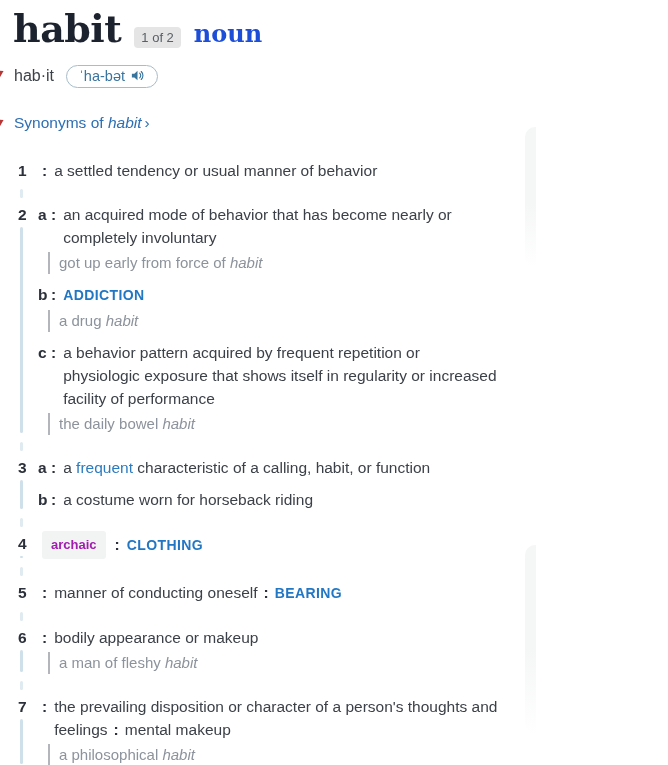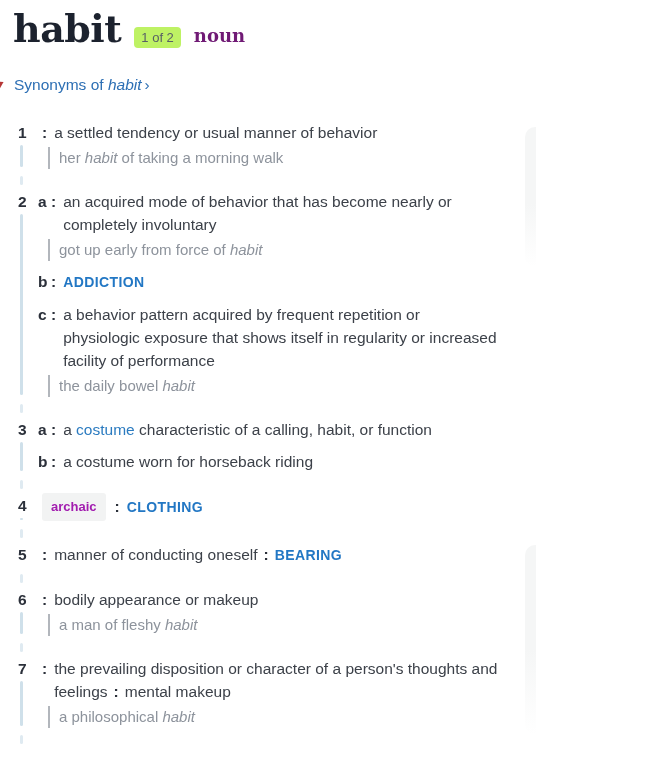--- a/index.html
+++ b/index.html
@@ -4,24 +4,24 @@
 <style>
   * { margin:0; padding:0; box-sizing:border-box; }
   html,body { width:668px; height:765px; overflow:hidden; background:#fff;
     font-family:"Liberation Sans", sans-serif; color:#3c4149; }
   .page { position:relative; width:536px; height:765px; padding-top:8px; }
 
   
   .head-row { display:flex; align-items:baseline; gap:13px; padding-left:13px; }
   .headword { font-family:"DejaVu Serif","Liberation Serif",serif; font-weight:700;
     font-size:38px; line-height:1.1; color:#1c222e; letter-spacing:-0.5px; }
-  .entry-label { font-size:13px; color:#585f66; background:#bef264; padding:3px 7px;
+  .entry-label { font-size:13px; color:#585f66; background:#e5e5e5; padding:3px 7px;
     border-radius:4px; }
   .pos { font-family:"DejaVu Serif","Liberation Serif",serif; font-weight:700;
-    font-size:18px; color:#701a75; }
+    font-size:24px; color:#1d4ed8; }
 
   
   .pron-row { display:flex; align-items:center; gap:12px; margin-top:15px; padding-left:14px;
     position:relative; }
   .syllables { font-size:16px; color:#3c4149; }
   .audio-pill { display:inline-flex; align-items:center; gap:5px; border:1px solid #a8bcc9;
     border-radius:14px; padding:2px 12px 3px 12px; background:#fff; cursor:pointer;
     color:#39749f; font-size:14.5px; }
   .syn-row { margin-top:26px; padding-left:14px; font-size:15.5px; position:relative; }
   .syn-link { color:#2d6fb4; cursor:pointer; }
@@ -68,61 +68,73 @@
 <body>
 
 <div class="page">
 
   <div class="head-row">
     <h1 class="headword">habit</h1>
     <span class="entry-label">1 of 2</span>
     <span class="pos">noun</span>
   </div>
 
+  <div class="pron-row">
+    <span class="red-arrow"></span>
+    <span class="syllables">hab·it</span>
+    <span class="audio-pill">
+      <span>ˈha-bət</span>
+      <svg width="15" height="15" viewBox="0 0 24 24">
+        <path d="M3 9v6h4l5 4.5V4.5L7 9H3z" fill="#39749f"></path>
+        <path d="M15.5 8.2a5.2 5.2 0 010 7.6" stroke="#39749f" fill="none" stroke-width="1.8" stroke-linecap="round"></path>
+        <path d="M18 5.6a9 9 0 010 12.8" stroke="#39749f" fill="none" stroke-width="1.8" stroke-linecap="round"></path>
+      </svg>
+    </span>
+  </div>
 
   <div class="syn-row">
     <span class="red-arrow"></span>
     <span class="syn-link"><span>Synonyms of </span><i>habit</i><span class="chev">›</span></span>
   </div>
 
   <ol class="senses">
       <li class="sense">
         <span class="sense-num">1</span>
         <div class="def-row">
           <span class="colon-lead">:</span>
           <span class="def-content"><span>a settled tendency or usual manner of behavior</span></span>
         </div>
-        <div class="example"><span>her </span><i>habit</i><span> of taking a morning walk</span></div>
       </li>
       <li class="sense">
         <span class="sense-num">2</span>
         <div class="def-row">
           <span class="letter">a</span>
           <span class="colon-lead">:</span>
           <span class="def-content"><span>an acquired mode of behavior that has become nearly or completely involuntary</span></span>
         </div>
         <div class="example"><span>got up early from force of </span><i>habit</i></div>
         <div class="def-row">
           <span class="letter">b</span>
           <span class="colon-lead">:</span>
           <span class="def-content"><span class="caps-link">ADDICTION</span></span>
         </div>
+        <div class="example"><span>a drug </span><i>habit</i></div>
         <div class="def-row">
           <span class="letter">c</span>
           <span class="colon-lead">:</span>
           <span class="def-content"><span>a behavior pattern acquired by frequent repetition or physiologic exposure that shows itself in regularity or increased facility of performance</span></span>
         </div>
         <div class="example"><span>the daily bowel </span><i>habit</i></div>
       </li>
       <li class="sense">
         <span class="sense-num">3</span>
         <div class="def-row">
           <span class="letter">a</span>
           <span class="colon-lead">:</span>
-          <span class="def-content"><span>a </span><span class="link">costume</span><span> characteristic of a calling, habit, or function</span></span>
+          <span class="def-content"><span>a </span><span class="link">frequent</span><span> characteristic of a calling, habit, or function</span></span>
         </div>
         <div class="def-row">
           <span class="letter">b</span>
           <span class="colon-lead">:</span>
           <span class="def-content"><span>a costume worn for horseback riding</span></span>
         </div>
       </li>
       <li class="sense">
         <span class="sense-num">4</span>
         <div class="def-row">

